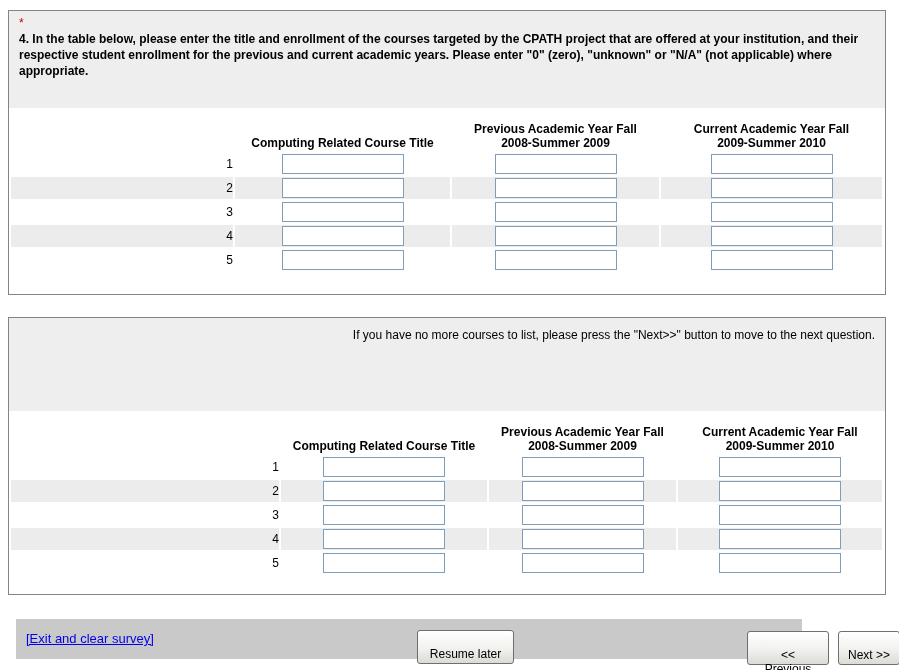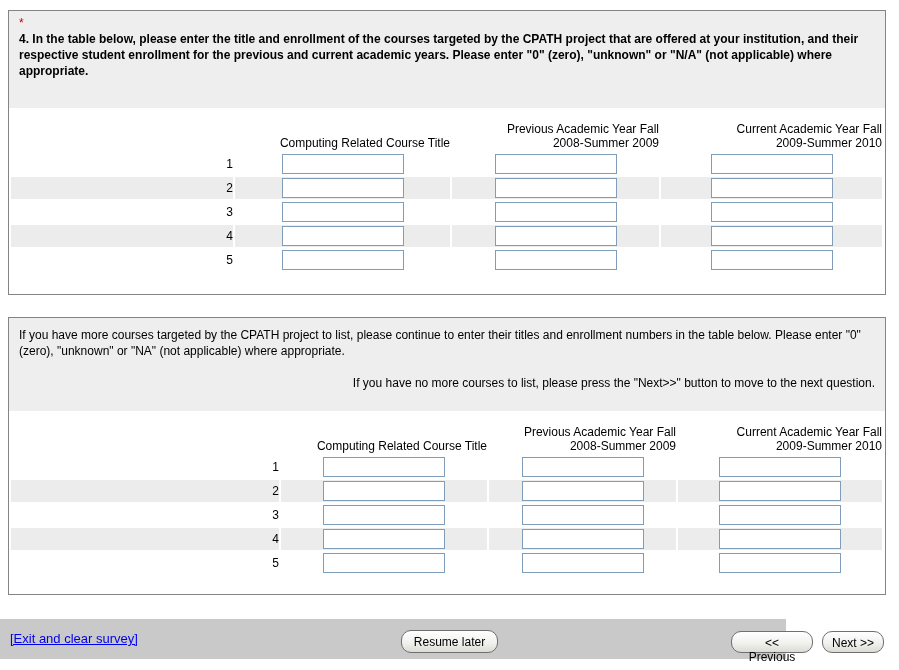--- a/index.html
+++ b/index.html
@@ -22,41 +22,41 @@
   #q2-header { height: 93px; padding-top: 9px; }
 
   .req { display: block; color: #cc0000; line-height: 15px; }
   .qtext { line-height: 16px; font-weight: bold; }
   .qtext-p1 { margin: 0 0 16px 0; line-height: 16px; }
   .qtext-p2 { margin: 0; line-height: 16px; text-align: right; }
 
   table.course { border-collapse: separate; border-spacing: 2px; table-layout: fixed; margin-top: 5px; }
   .course td { padding: 0; height: 22px; overflow: hidden; }
   .course tr.head td { height: 36px; vertical-align: bottom; background: #ffffff; padding-bottom: 1px; }
-  .colhead { text-align: right; white-space: pre-line; line-height: 14px; }
+  .colhead { text-align: center; white-space: pre-line; line-height: 14px; font-weight: bold; }
   .rownum { text-align: right; padding-right: 4px; }
   .icell { text-align: center; }
   tr.stripe td { background: #ececec; }
   input.cell {
     width: 122px; height: 20px; border: 1px solid #7f9db9;
     font: 12px "Liberation Sans", sans-serif; padding: 1px 3px; background: #fff;
     display: inline-block; vertical-align: middle;
   }
 
-  .footer { position: absolute; left: 0; top: 619px; width: 786px; height: 40px; background: #c9c9c9; }
+  .footer { position: absolute; left: 16px; top: 619px; width: 786px; height: 40px; background: #c9c9c9; }
   .exit-link {
     position: absolute; left: 10px; top: 12px;
     color: #0000ee; text-decoration: underline; font-size: 13px; cursor: pointer;
   }
   .btn {
     position: absolute; height: 23px; cursor: pointer;
     font: 12px "Liberation Sans", sans-serif; color: #000;
-    border: 1px solid #6f6f6f; border-radius: 10px;
+    border: 1px solid #6f6f6f; border-radius: 3px;
     background: linear-gradient(180deg, #ffffff 0%, #f1f1ee 55%, #dcdcd5 100%);
-    padding: 4px 8px;
+    padding: 16px 8px;
   }
   #resume-btn { left: 401px; top: 11px; width: 97px; }
   #prev-btn   { left: 731px; top: 12px; width: 82px; height: 22px; }
   #next-btn   { left: 822px; top: 12px; width: 62px; height: 22px; }
 </style>
 </head>
 <body>
 
 <div class="qbox" id="q1-box">
   <div class="qheader" id="q1-header">
@@ -109,21 +109,20 @@
       <td class="icell"><input type="text" class="cell" value="" style=""></td>
       <td class="icell"><input type="text" class="cell" value="" style=""></td>
       <td class="icell"><input type="text" class="cell" value="" style=""></td>
     </tr>
   </tbody>
     </table>
 </div>
 
 <div class="qbox" id="q2-box">
   <div class="qheader" id="q2-header">
-    <p class="qtext-p1">If you have more courses targeted by the CPATH project to list, please continue to enter their titles and enrollment numbers in the table below. Please enter "0" (zero), "unknown" or "NA" (not applicable) where appropriate.</p>
     <p class="qtext-p2">If you have no more courses to list, please press the "Next&gt;&gt;" button to move to the next question.</p>
   </div>
 
   <table class="course">
     <colgroup>
         <col style="width:268px">
         <col style="width:206px">
         <col style="width:187px">
         <col style="width:204px">
       </colgroup>

